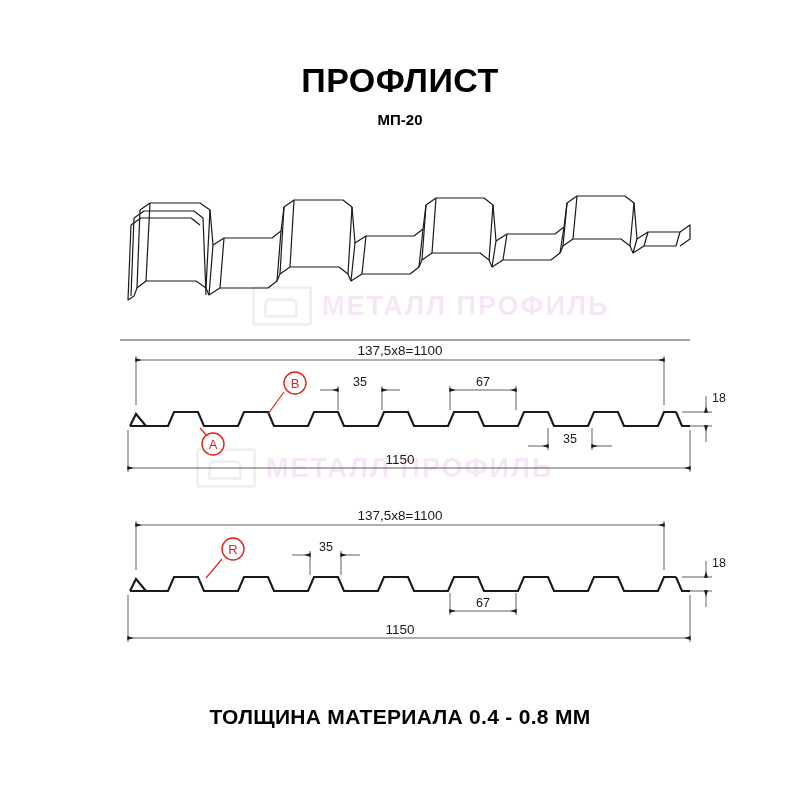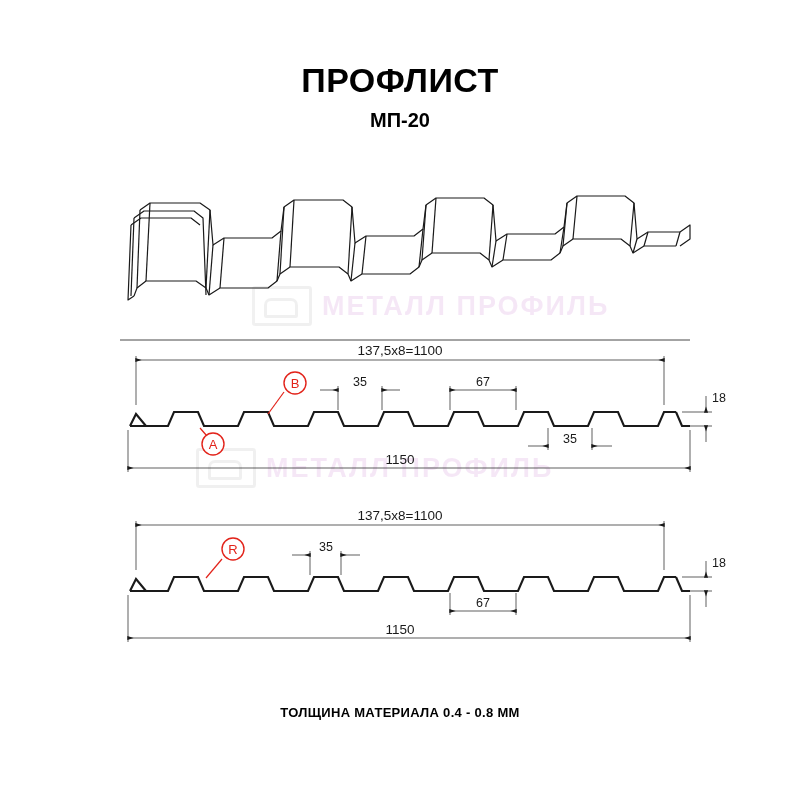--- a/index.html
+++ b/index.html
@@ -27,32 +27,32 @@
     width: 800px;
     text-align: center;
   }
   .title-main {
     font-size: 34px;
     font-weight: bold;
     letter-spacing: 0.5px;
     line-height: 40px;
   }
   .title-sub {
-    font-size: 20px;
+    font-size: 15px;
     font-weight: bold;
     margin-top: 8px;
     line-height: 24px;
   }
   .footer-block {
     position: absolute;
     left: 0;
     top: 705px;
     width: 800px;
     text-align: center;
-    font-size: 13px;
+    font-size: 21px;
     font-weight: bold;
     letter-spacing: 0.3px;
   }
   svg.drawing {
     position: absolute;
     left: 0;
     top: 0;
   }
   .wm {
     position: absolute;

